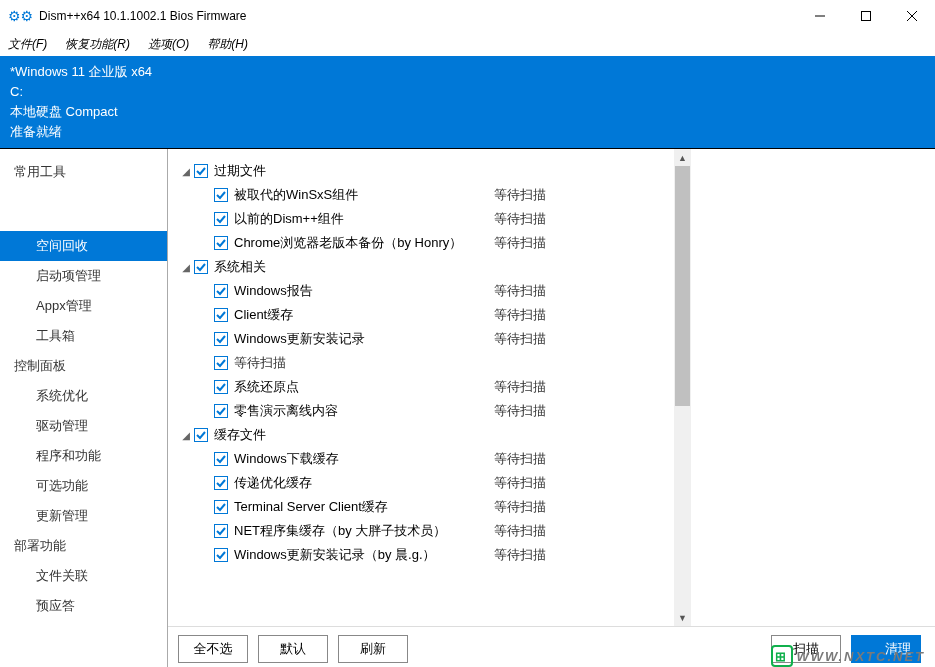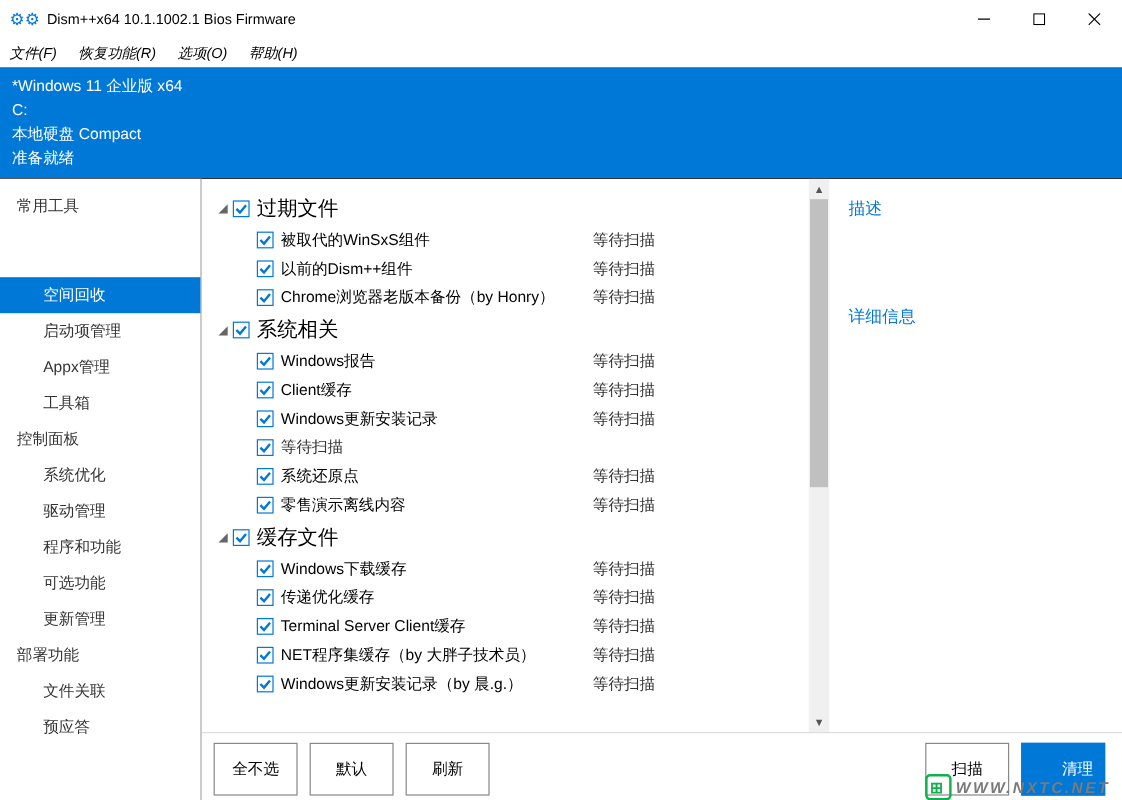--- a/index.html
+++ b/index.html
@@ -17,31 +17,31 @@
 .side-header { padding: 6px 14px; font-size: 13px; color: #333; }
 .side-item { padding: 6px 14px 6px 36px; font-size: 13px; cursor: pointer; color: #333; }
 .side-item.active { background: #0078d7; color: #fff; margin-top: 44px; }
 .content { flex: 1; display: flex; flex-direction: column; }
 .scroll-area { flex: 1; display: flex; overflow: hidden; }
 .list-pane { flex: 1; padding: 10px 0 0 10px; overflow-y: auto; }
 .group-row { display: flex; align-items: center; padding: 3px 0; }
 .expand-arrow { width: 16px; text-align: center; color: #666; cursor: pointer; font-size: 10px; }
 .chk { width: 14px; height: 14px; border: 1.5px solid #0078d7; display: inline-flex; align-items: center; justify-content: center; margin-right: 6px; cursor: pointer; flex-shrink: 0; }
 .chk svg { width: 10px; height: 10px; }
-.group-label { font-size: 17px; }
+.group-label { font-size: 13px; }
 .item-row { display: flex; align-items: center; padding: 3px 0 3px 36px; }
 .item-label { flex: 1; font-size: 13px; }
 .item-status { width: 180px; font-size: 13px; color: #333; }
 .scrollbar { width: 17px; background: #f0f0f0; position: relative; }
 .scrollbar-thumb { position: absolute; left: 1px; right: 1px; background: #c0c0c0; }
 .scroll-arrow { height: 17px; display: flex; align-items: center; justify-content: center; font-size: 9px; color: #555; }
 .right-pane { width: 244px; padding: 10px 16px; }
 .right-link { color: #0078d7; font-size: 14px; padding: 6px 0; display: block; }
 .button-bar { display: flex; padding: 8px 14px 8px 10px; gap: 10px; border-top: 1px solid #ddd; }
-.btn { min-width: 70px; height: 44px; border: 1px solid #888; background: #fff; display: flex; align-items: center; justify-content: center; cursor: pointer; font-size: 13px; }
+.btn { min-width: 70px; height: 28px; border: 1px solid #888; background: #fff; display: flex; align-items: center; justify-content: center; cursor: pointer; font-size: 13px; }
 .btn.primary { background: #0078d7; color: #fff; border-color: #0078d7; padding-left: 24px; }
 .spacer { flex: 1; }
 .watermark { position: absolute; bottom: 0; right: 10px; font-size: 15px; color: #7a7a7a; font-style: italic; font-weight: bold; letter-spacing: 2px; }
 .watermark .box { display:inline-flex; align-items:center; justify-content:center; width:22px; height:22px; border:2px solid #10b04c; border-radius:4px; color:#10b04c; margin-right:4px; font-style:normal; }
 </style>
 </head>
 <body>
 
 <div class="titlebar">
   <span class="titlebar-icon">⚙⚙</span>
@@ -254,23 +254,21 @@
             <span class="item-label">Windows更新安装记录（by 晨.g.）</span>
             <span class="item-status">等待扫描</span>
           </div>
         </div>
       <div class="scrollbar">
         <div class="scroll-arrow">▲</div>
         <div class="scrollbar-thumb" style="top:17px;height:240px;"></div>
         <div class="scroll-arrow" style="position:absolute;bottom:0;width:100%;">▼</div>
       </div>
       <div class="right-pane">
-        <span class="right-link">描述</span>
         <div style="height:60px"></div>
-        <span class="right-link">详细信息</span>
       </div>
     </div>
     <div class="button-bar">
       <div class="btn">全不选</div>
       <div class="btn">默认</div>
       <div class="btn">刷新</div>
       <div class="spacer"></div>
       <div class="btn">扫描</div>
       <div class="btn primary">清理</div>
     </div>

